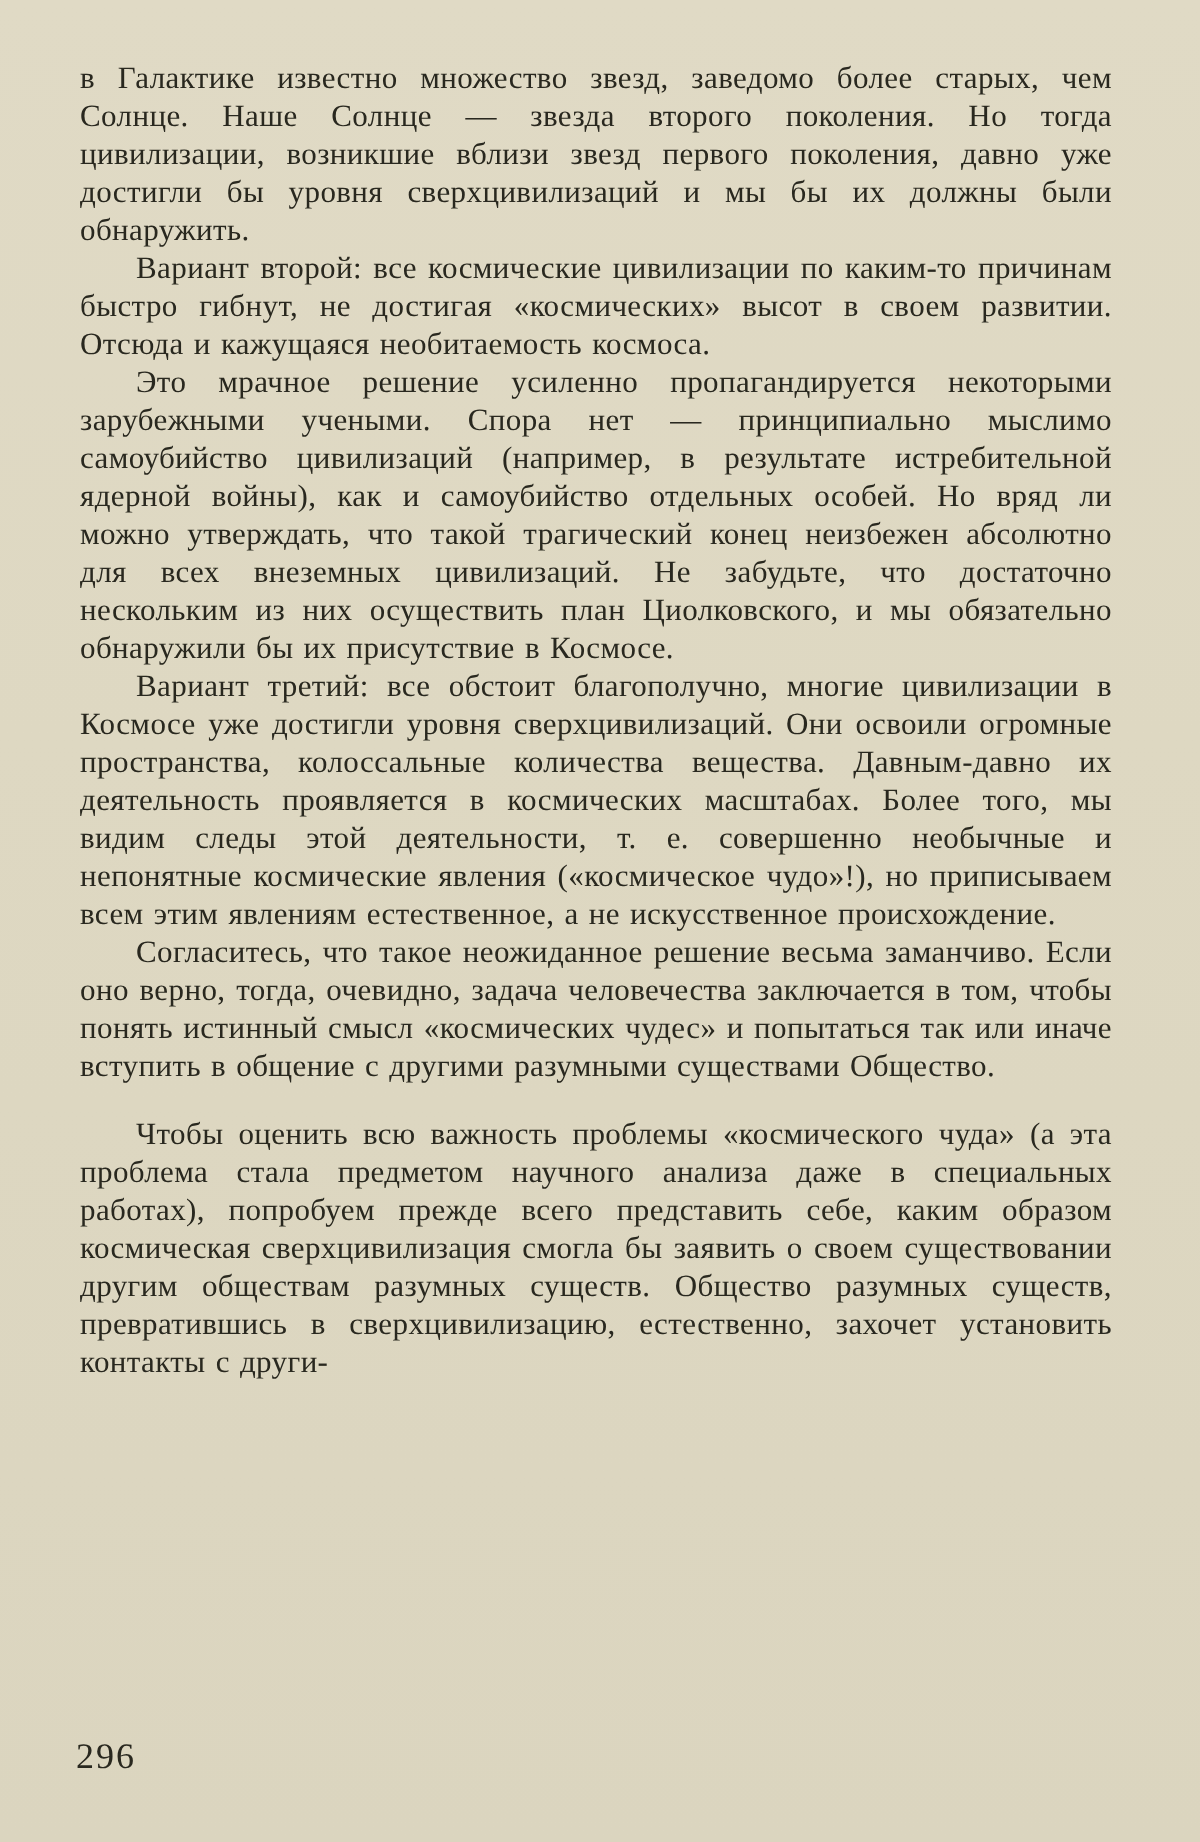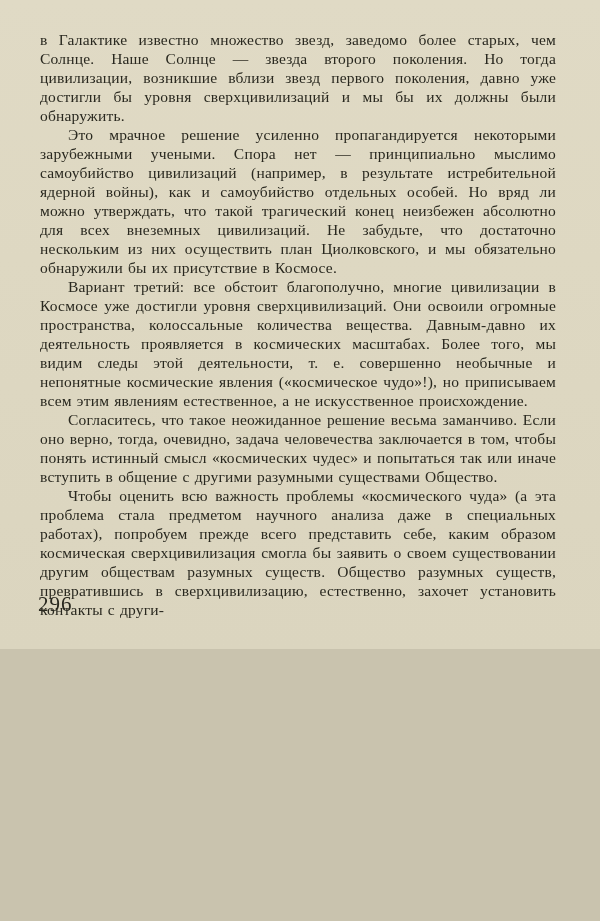--- a/index.html
+++ b/index.html
@@ -9,55 +9,57 @@
   body {
     width: 600px;
     height: 921px;
     background: #c9c3ae;
     font-family: "Liberation Serif", "DejaVu Serif", serif;
     overflow: hidden;
   }
   .page {
     box-sizing: border-box;
     width: 600px;
-    height: 649px;
+    height: 921px;
     background: #ddd7c1;
     background: linear-gradient(180deg, #e0dac5 0%, #ded8c2 40%, #dbd5bf 100%);
     color: #29281f;
     padding: 30px 44px 0 40px;
     position: relative;
   }
   .text-block p {
     margin: 0;
     font-size: 15.5px;
     line-height: 19px;
     text-align: justify;
     text-indent: 28px;
     letter-spacing: 0.2px;
     word-spacing: 1px;
   }
   .text-block p.no-indent {
     text-indent: 0;
   }
   .text-block p.section-gap {
+    margin-top: 15px;
   }
   .page-number {
     position: absolute;
     left: 38px;
     bottom: 32px;
-    font-size: 21px;
+    font-size: 18px;
     letter-spacing: 1px;
     color: #29281f;
   }
 </style>
 </head>
 <body>
 
 <div class="page">
   <div class="text-block">
     <p class="no-indent">в Галактике известно множество звезд, заведомо более старых, чем Солнце. Наше Солнце — звезда второго поколения. Но тогда цивилизации, возникшие вблизи звезд первого поколения, давно уже достигли бы уровня сверхцивилизаций и мы бы их должны были обнаружить.</p>
+    <p>Вариант второй: все космические цивилизации по каким-то причинам быстро гибнут, не достигая «космических» высот в своем развитии. Отсюда и кажущаяся необитаемость космоса.</p>
     <p>Это мрачное решение усиленно пропагандируется некоторыми зарубежными учеными. Спора нет — принципиально мыслимо самоубийство цивилизаций (например, в результате истребительной ядерной войны), как и самоубийство отдельных особей. Но вряд ли можно утверждать, что такой трагический конец неизбежен абсолютно для всех внеземных цивилизаций. Не забудьте, что достаточно нескольким из них осуществить план Циолковского, и мы обязательно обнаружили бы их присутствие в Космосе.</p>
     <p>Вариант третий: все обстоит благополучно, многие цивилизации в Космосе уже достигли уровня сверхцивилизаций. Они освоили огромные пространства, колоссальные количества вещества. Давным-давно их деятельность проявляется в космических масштабах. Более того, мы видим следы этой деятельности, т. е. совершенно необычные и непонятные космические явления («космическое чудо»!), но приписываем всем этим явлениям естественное, а не искусственное происхождение.</p>
     <p>Согласитесь, что такое неожиданное решение весьма заманчиво. Если оно верно, тогда, очевидно, задача человечества заключается в том, чтобы понять истинный смысл «космических чудес» и попытаться так или иначе вступить в общение с другими разумными существами Общество.</p>
     <p class="section-gap">Чтобы оценить всю важность проблемы «космического чуда» (а эта проблема стала предметом научного анализа даже в специальных работах), попробуем прежде всего представить себе, каким образом космическая сверхцивилизация смогла бы заявить о своем существовании другим обществам разумных существ. Общество разумных существ, превратившись в сверхцивилизацию, естественно, захочет установить контакты с други-</p>
   </div>
   <div class="page-number">296</div>
 </div>
 
 </body></html>

